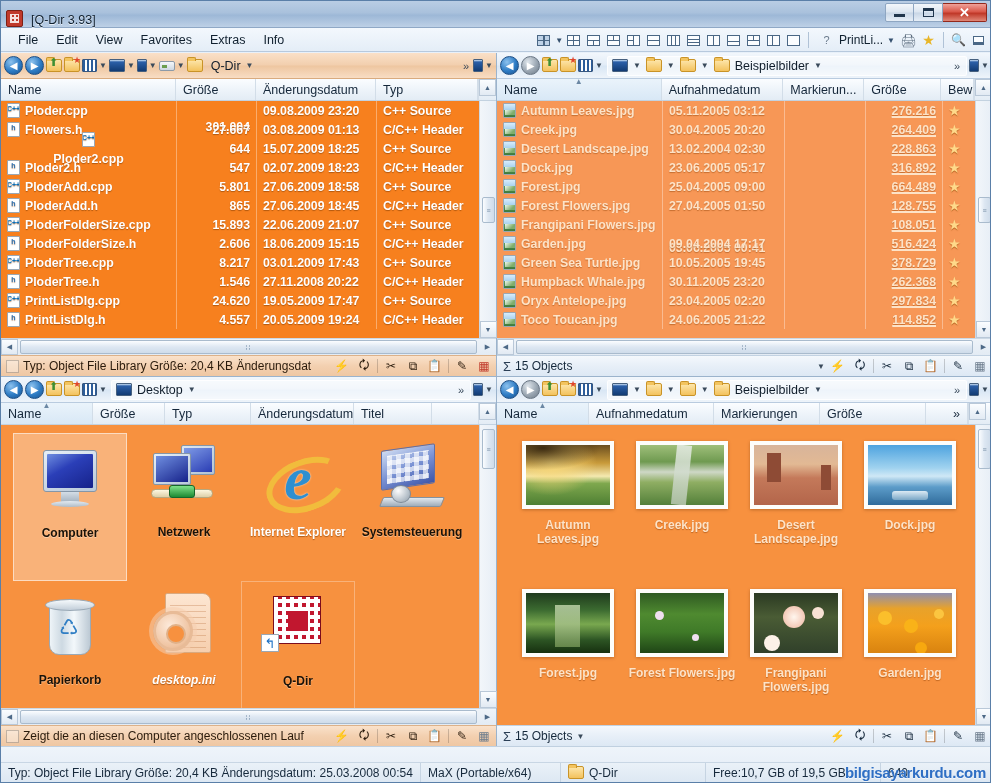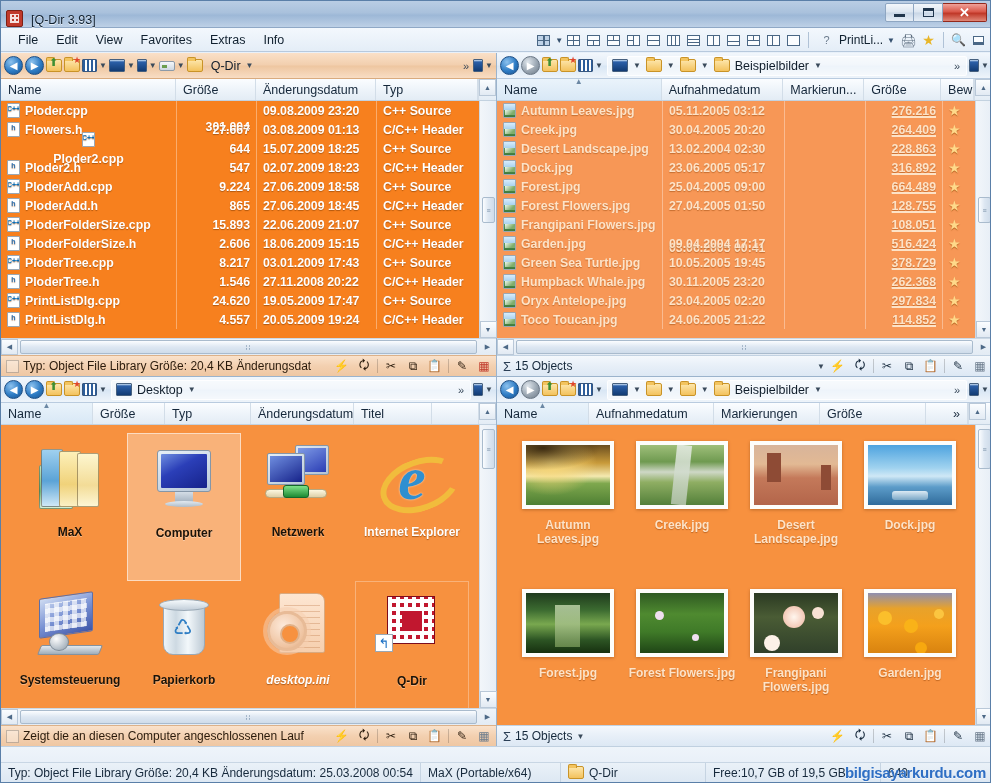--- a/index.html
+++ b/index.html
@@ -745,21 +745,21 @@
                 <div class="fc" style="width: 119px;">02.07.2009 18:23</div>
                 <div class="colsep"></div>
                 <div class="fc" style="width: 101px;">C/C++ Header</div>
               </div>
               <div class="frow">
                 <div class="fc name" style="width: 175px;">
                   <span class="ic-cpp">C++</span>
                   <span>PloderAdd.cpp</span>
                 </div>
                 <div class="colsep"></div>
-                <div class="fc num" style="width: 79px;">9.224</div>
+                <div class="fc num" style="width: 79px;">5.801</div>
                 <div class="colsep"></div>
                 <div class="fc" style="width: 119px;">27.06.2009 18:58</div>
                 <div class="colsep"></div>
                 <div class="fc" style="width: 101px;">C++ Source</div>
               </div>
               <div class="frow">
                 <div class="fc name" style="width: 175px;">
                   <span class="ic-h">h</span>
                   <span>PloderAdd.h</span>
                 </div>
@@ -909,31 +909,20 @@
           <div class="ch" style="width:78px;">
               <span>Titel</span>
             </div>
           <div class="colhead-spacer"></div>
           <div class="sb-arrow">▲</div>
         </div>
 
         <div class="listwrap">
           <div class="iconview">
             <div class="icon-grid" id="icons-bl">
-                <div class="icon-cell">
-                  <div class="icon-art">
-                    <div class="art-folders">
-                      <div class="g"></div>
-                      <div class="f f1"></div>
-                      <div class="f f2"></div>
-                      <div class="f f3"></div>
-                    </div>
-                  </div>
-                  <div class="icon-label dark">MaX</div>
-                </div>
                 <div class="icon-cell sel">
                   <div class="icon-art">
                     <div class="art-monitor">
                       <div class="body">
                         <div class="scr"></div>
                       </div>
                       <div class="stand"></div>
                       <div class="base"></div>
                     </div>
                   </div>

